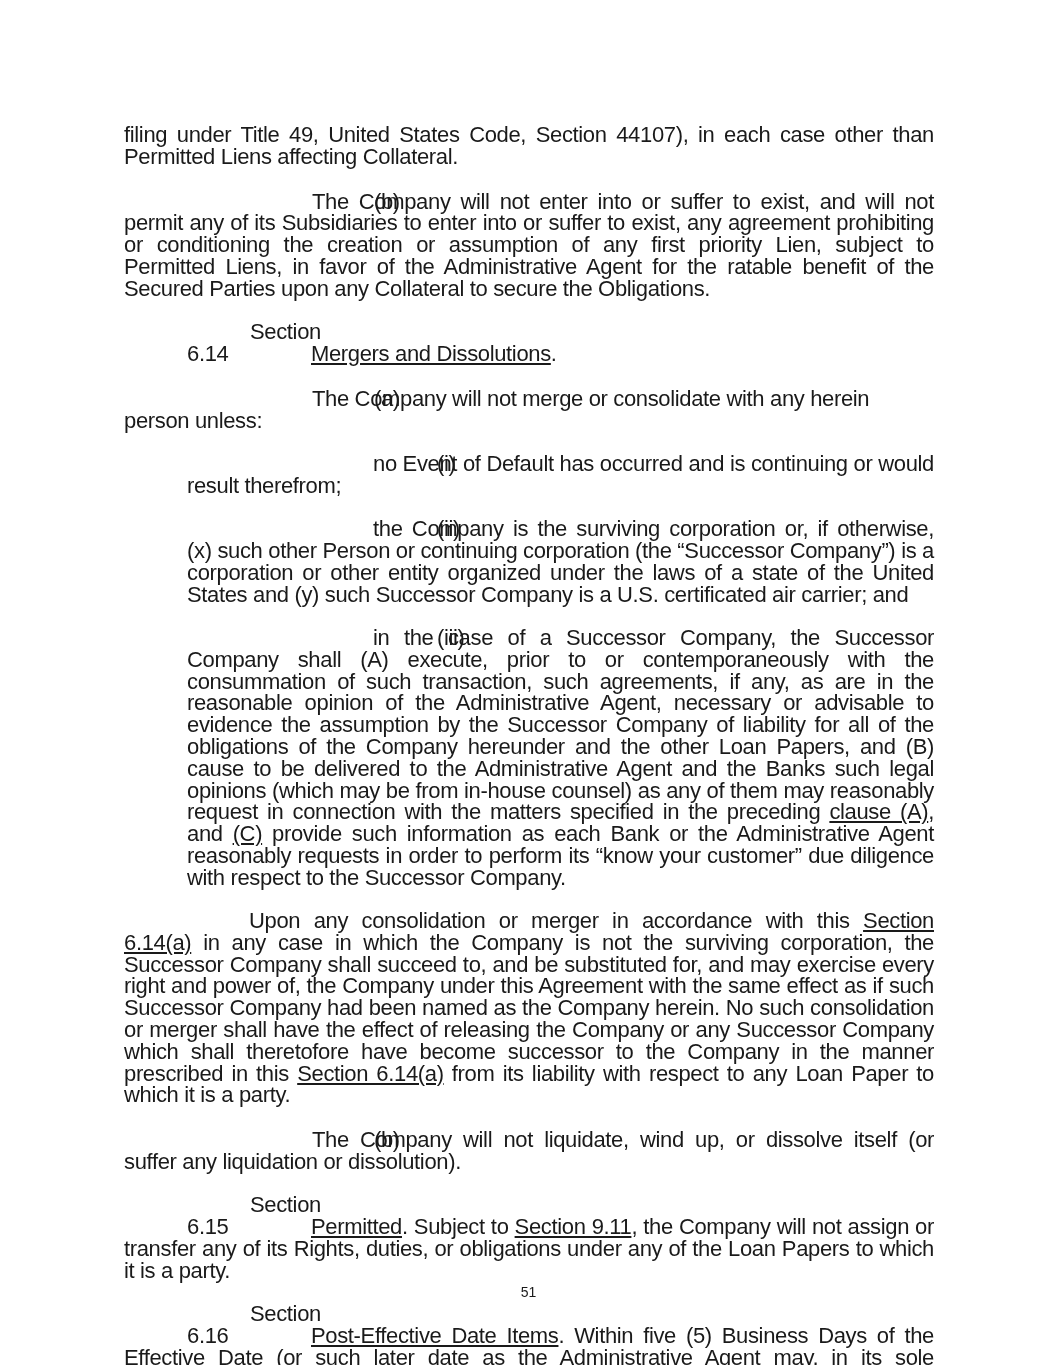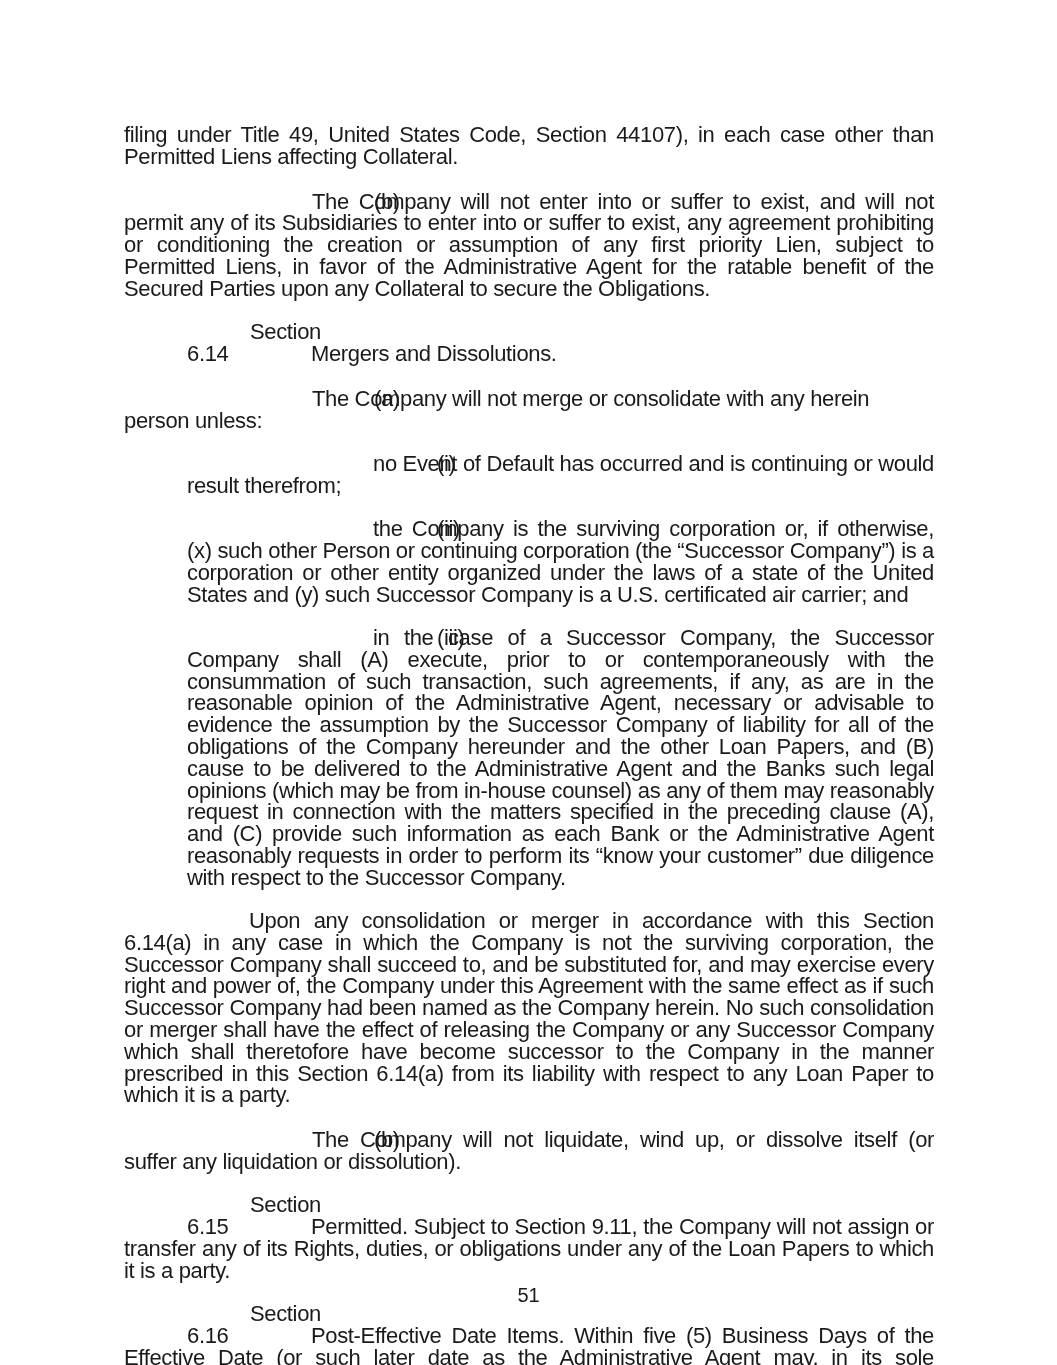--- a/index.html
+++ b/index.html
@@ -7,33 +7,33 @@
     width: 1057px; height: 1365px; position: relative; overflow: hidden;
     font-family: "Liberation Sans", sans-serif;
     color: #1a1a1a;
   }
   .page {
     position: absolute; left: 124px; top: 124px; width: 810px;
     font-size: 22px; line-height: 21.8px;
     letter-spacing: -0.35px;
   }
   p { margin: 0 0 21.6px 0; text-align: justify; }
-  .u { }
+  .u { text-decoration: underline; }
   .lbl { display: inline-block; }
   .ind-b { text-indent: 125px; margin-top: 23px; }
   .ind-b .lbl { width: 63px; }
   .sec { text-indent: 63px; }
   .sec .lbl { width: 124px; }
   .sub { margin-left: 63px; text-indent: 125px; }
   .sub .lbl { width: 61px; }
   .plain-ind { text-indent: 125px; }
   .tail { text-align: left; }
   .pagenum {
     position: absolute; left: 0; width: 1057px; top: 1284px;
-    text-align: center; font-size: 20px;
+    text-align: center; font-size: 14px;
   }
 </style>
 </head>
 <body>
 
 <div class="page">
 
   <p>
     <span>filing under Title 49, United States Code, Section 44107), in each case other than Permitted Liens affecting Collateral.</span>
   </p>

